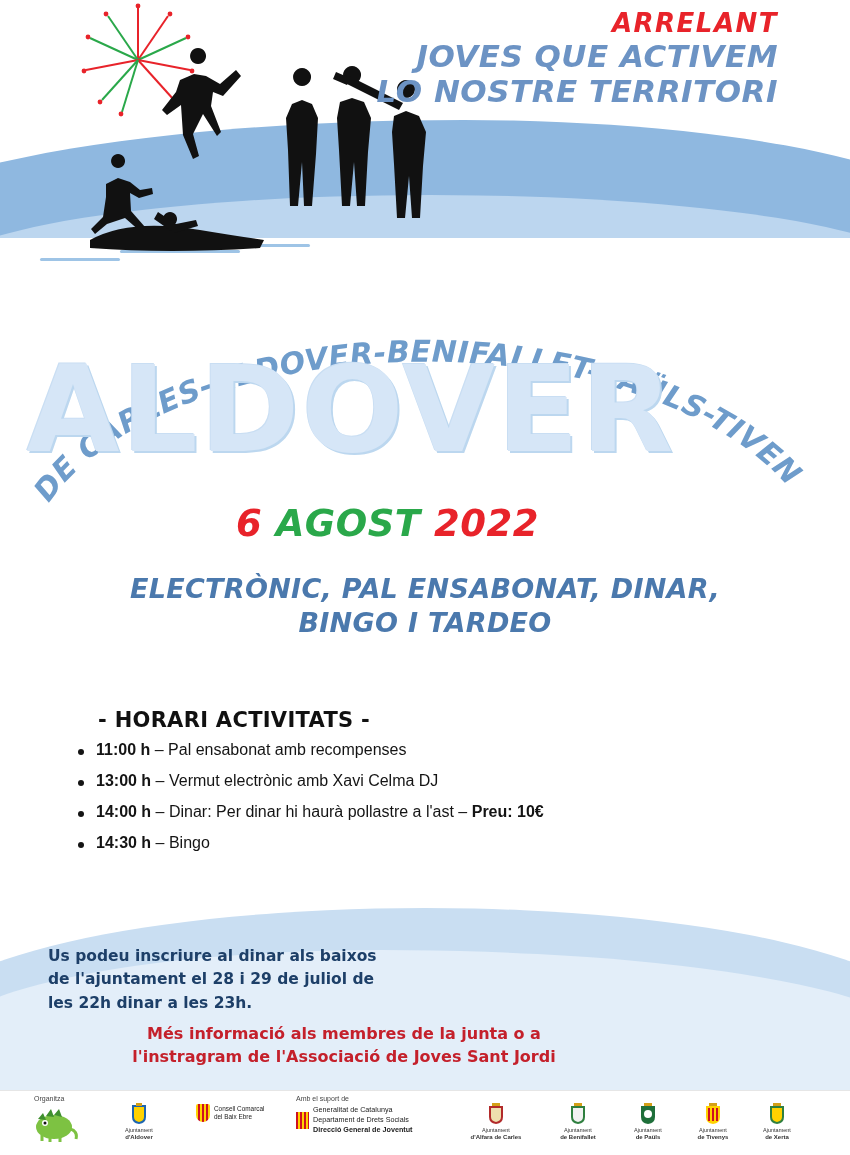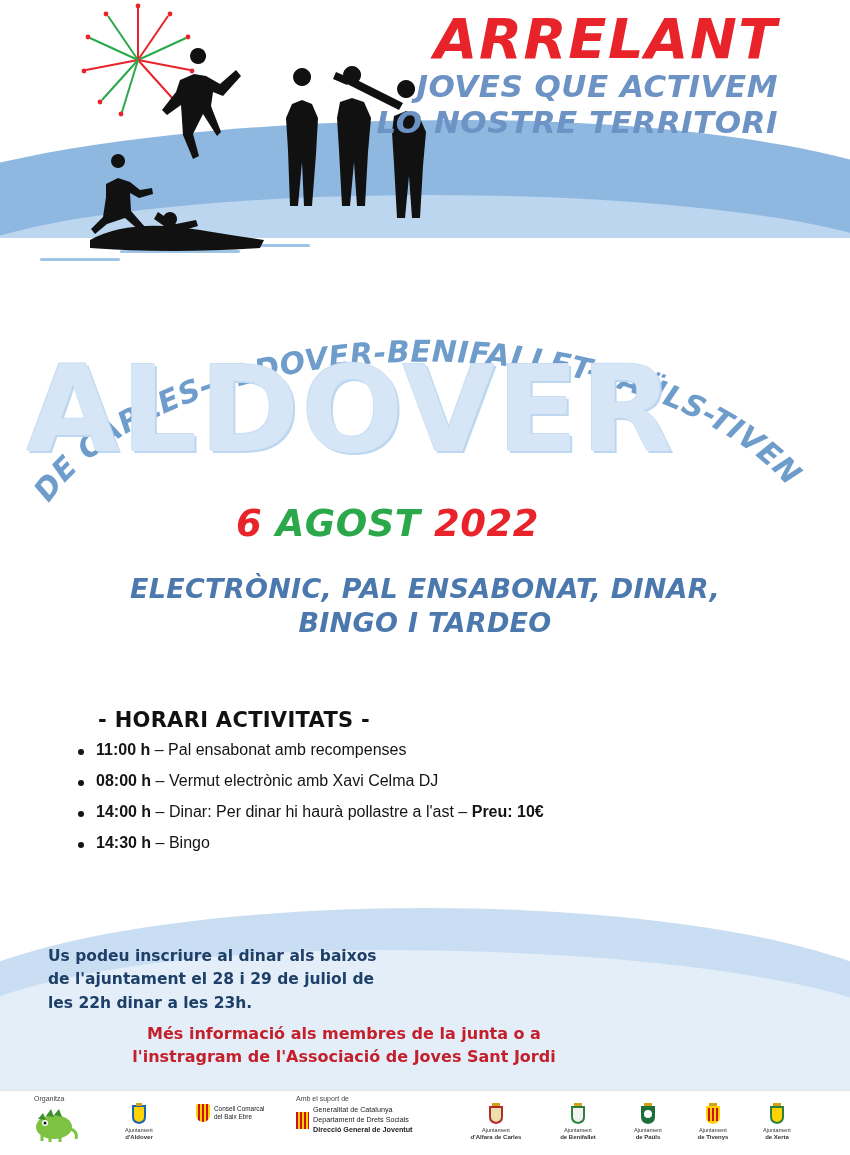--- a/index.html
+++ b/index.html
@@ -70,21 +70,21 @@
     position: absolute;
     right: 72px;
     top: 10px;
     text-align: right;
     line-height: 1.02;
   }
   .banner-title .l1 {
     font-family: "DejaVu Sans", sans-serif;
     font-weight: bold;
     font-style: italic;
-    font-size: 56px;
+    font-size: 26px;
     letter-spacing: 1.5px;
     color: #e8232a;
     display: block;
   }
   .banner-title .l2, .banner-title .l3 {
     font-family: "DejaVu Sans", sans-serif;
     font-weight: bold;
     font-style: italic;
     font-size: 31px;
     letter-spacing: 0.5px;
@@ -433,21 +433,21 @@
     <div>ELECTRÒNIC, PAL ENSABONAT, DINAR,</div>
     <div>BINGO I TARDEO</div>
   </div>
 
   <div class="schedule-heading">- HORARI ACTIVITATS -</div>
   <ul class="schedule-list">
     <li>
       <span class="time">11:00 h</span><span> – </span><span>Pal ensabonat amb recompenses</span>
     </li>
     <li>
-      <span class="time">08:00 h</span><span> – </span><span>Vermut electrònic amb Xavi Celma DJ</span>
+      <span class="time">13:00 h</span><span> – </span><span>Vermut electrònic amb Xavi Celma DJ</span>
     </li>
     <li>
       <span class="time">14:00 h</span><span> – </span><span>Dinar: Per dinar hi haurà pollastre a l'ast – </span><span class="price">Preu: 10€</span>
     </li>
     <li>
       <span class="time">14:30 h</span><span> – </span><span>Bingo</span>
     </li>
   </ul>
 
   <div class="bottom-art">

